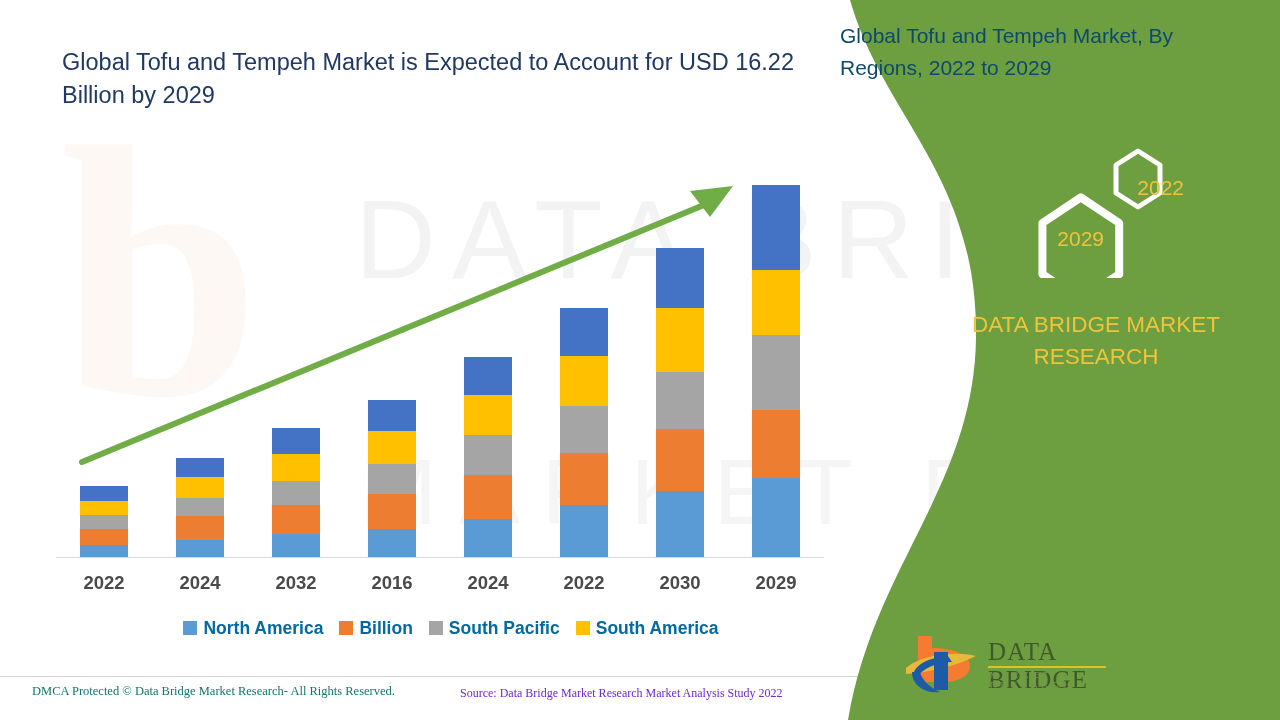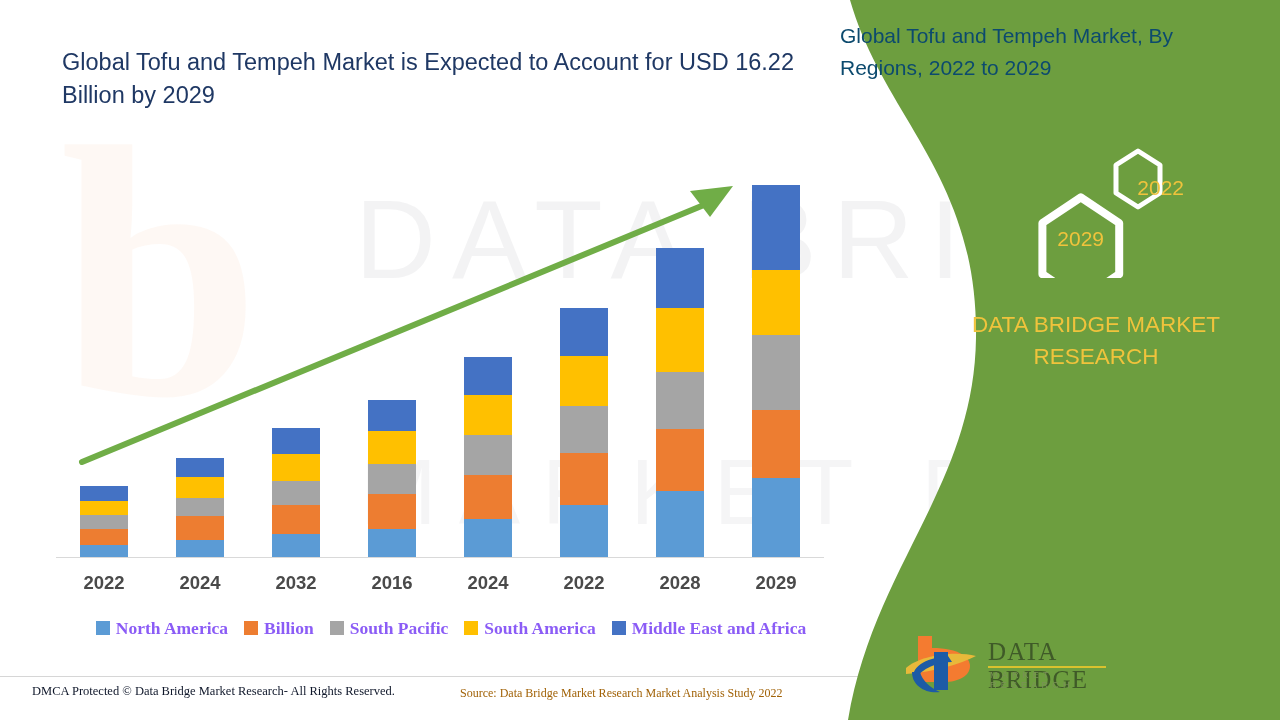--- a/index.html
+++ b/index.html
@@ -78,39 +78,39 @@
     font-family: "Liberation Sans", sans-serif;
   }
 
   .legend {
     position: absolute; left: 56px; top: 614px; width: 790px; height: 28px;
     display: flex; align-items: center; justify-content: center; gap: 16px;
   }
   .legend-item { display: flex; align-items: center; gap: 6px; }
   .legend-swatch { width: 14px; height: 14px; display: block; }
   .legend-label {
-    font-size: 17.5px; font-weight: bold; color: #8b5cf6;
-    font-family: Liberation Serif, serif; white-space: nowrap;
+    font-size: 17.5px; font-weight: bold; color: #0369a1;
+    font-family: Liberation Sans, sans-serif; white-space: nowrap;
   }
 
   .arrow-svg { position: absolute; left: 0; top: 0; width: 900px; height: 620px; z-index: 3; pointer-events: none; }
 
   
   .footer-rule {
     position: absolute; left: 0; top: 676px; width: 860px; height: 1px;
     background: #d6d6d6; z-index: 4;
   }
   .footer-left {
     position: absolute; left: 32px; top: 684px;
-    font-size: 12.5px; color: #0f172a;
+    font-size: 12.5px; color: #0f766e;
     font-family: "Liberation Serif", serif; z-index: 4; white-space: nowrap;
   }
   .footer-right {
     position: absolute; left: 460px; top: 686px;
-    font-size: 12px; color: #a16207;
+    font-size: 12px; color: #6d28d9;
     font-family: "Liberation Serif", serif; z-index: 4; white-space: nowrap;
   }
 
   
   .green-svg { position: absolute; right: 0; top: 0; width: 460px; height: 720px; z-index: 5; }
   .green-content { position: absolute; right: 0; top: 0; width: 440px; height: 720px; z-index: 6; }
 
   .green-title {
     position: absolute; right: 20px; top: 20px; width: 420px;
     text-align: left; font-size: 21px; line-height: 1.5;
@@ -239,44 +239,40 @@
         </div>
       </div>
 
     <div class="x-labels" id="x-labels">
         <div class="x-label">2022</div>
         <div class="x-label">2024</div>
         <div class="x-label">2032</div>
         <div class="x-label">2016</div>
         <div class="x-label">2024</div>
         <div class="x-label">2022</div>
-        <div class="x-label">2028</div>
+        <div class="x-label">2030</div>
         <div class="x-label">2029</div>
       </div>
 
     <div class="legend" id="legend">
         <div class="legend-item">
           <span class="legend-swatch" style="background: rgb(91, 155, 213);"></span>
           <span class="legend-label">North America</span>
         </div>
         <div class="legend-item">
           <span class="legend-swatch" style="background: rgb(237, 125, 49);"></span>
           <span class="legend-label">Billion</span>
         </div>
         <div class="legend-item">
           <span class="legend-swatch" style="background: rgb(165, 165, 165);"></span>
           <span class="legend-label">South Pacific</span>
         </div>
         <div class="legend-item">
           <span class="legend-swatch" style="background: rgb(255, 192, 0);"></span>
           <span class="legend-label">South America</span>
-        </div>
-        <div class="legend-item">
-          <span class="legend-swatch" style="background: rgb(68, 114, 196);"></span>
-          <span class="legend-label">Middle East and Africa</span>
         </div>
       </div>
 
     <svg class="arrow-svg" viewBox="0 0 900 620">
       <line x1="82" y1="462" x2="716" y2="200" stroke="#70ad47" stroke-width="6" stroke-linecap="round"></line>
       <polygon points="733,186 690,191 710,217" fill="#70ad47"></polygon>
     </svg>
   </div>
 
   <div class="footer-rule"></div>

